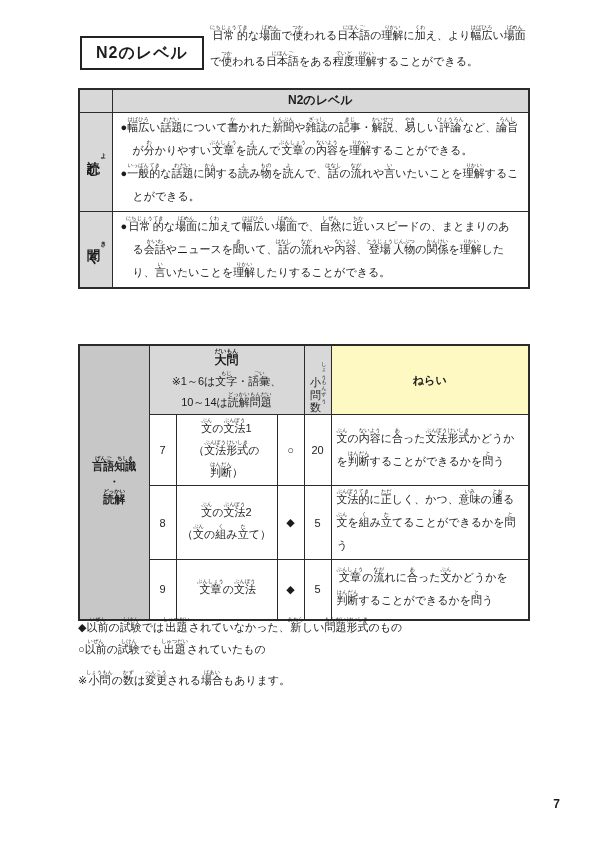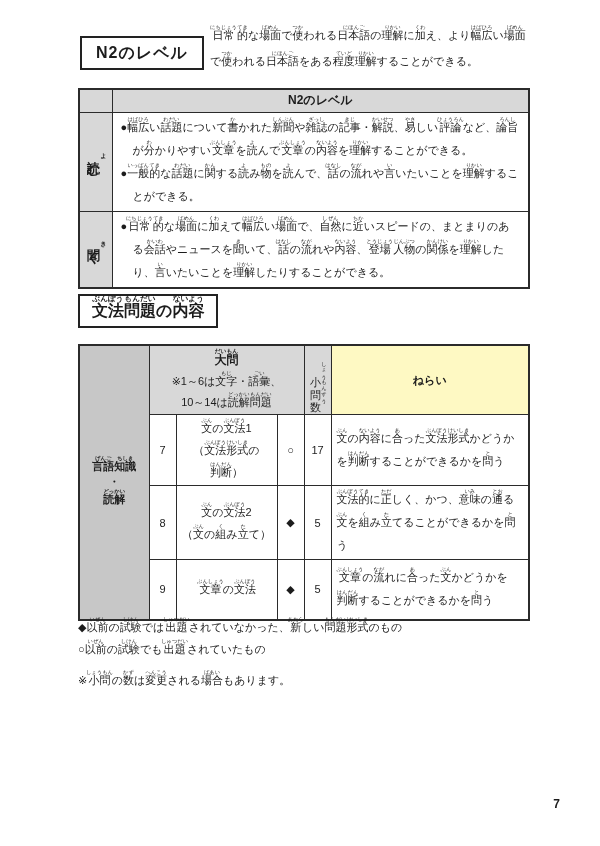--- a/index.html
+++ b/index.html
@@ -102,23 +102,20 @@
       <td class="skillcell" style="height: 74px; background-color: rgb(216, 216, 216);">
         <span class="vert"><ruby>聞<rt>き</rt></ruby>く</span>
       </td>
       <td class="desc">
         <p class="bullet">●<ruby>日常<rt>にちじょう</rt></ruby><ruby>的<rt>てき</rt></ruby>な<ruby>場面<rt>ばめん</rt></ruby>に<ruby>加<rt>くわ</rt></ruby>えて<ruby>幅広<rt>はばひろ</rt></ruby>い<ruby>場面<rt>ばめん</rt></ruby>で、<ruby>自然<rt>しぜん</rt></ruby>に<ruby>近<rt>ちか</rt></ruby>いスピードの、まとまりのある<ruby>会話<rt>かいわ</rt></ruby>やニュースを<ruby>聞<rt>き</rt></ruby>いて、<ruby>話<rt>はなし</rt></ruby>の<ruby>流<rt>なが</rt></ruby>れや<ruby>内容<rt>ないよう</rt></ruby>、<ruby>登場<rt>とうじょう</rt></ruby><ruby>人物<rt>じんぶつ</rt></ruby>の<ruby>関係<rt>かんけい</rt></ruby>を<ruby>理解<rt>りかい</rt></ruby>したり、<ruby>言<rt>い</rt></ruby>いたいことを<ruby>理解<rt>りかい</rt></ruby>したりすることができる。</p>
       </td>
     </tr>
   </tbody>
     </table>
 
-  <div class="title-box" id="titleBox2">
-    <span class="rline"><ruby>文法<rt>ぶんぽう</rt></ruby><ruby>問題<rt>もんだい</rt></ruby>の<ruby>内容<rt>ないよう</rt></ruby></span>
-  </div>
 
   <table class="tbl" id="grammarTable">
     <colgroup>
       <col style="width:70px">
         <col style="width:27px">
         <col style="width:101px">
       <col style="width:27px">
         <col style="width:27px">
         <col style="width:198px">
     </colgroup>
@@ -139,21 +136,21 @@
       </td>
       <td class="nerai" style="background-color: #fef9c3;">ねらい</td>
     </tr>
     <tr class="r7">
       <td class="num">7</td>
       <td class="qtitle">
         <div class="rline"><ruby>文<rt>ぶん</rt></ruby>の<ruby>文法<rt>ぶんぽう</rt></ruby>1</div>
         <div class="rline">（<ruby>文法<rt>ぶんぽう</rt></ruby><ruby>形式<rt>けいしき</rt></ruby>の<ruby>判断<rt>はんだん</rt></ruby>）</div>
       </td>
       <td class="sym">○</td>
-      <td class="num">17</td>
+      <td class="num">20</td>
       <td class="aim">
         <div class="rline"><ruby>文<rt>ぶん</rt></ruby>の<ruby>内容<rt>ないよう</rt></ruby>に<ruby>合<rt>あ</rt></ruby>った<ruby>文法<rt>ぶんぽう</rt></ruby><ruby>形式<rt>けいしき</rt></ruby>かどうかを<ruby>判断<rt>はんだん</rt></ruby>することができるかを<ruby>問<rt>と</rt></ruby>う</div>
       </td>
     </tr>
     <tr class="r8">
       <td class="num">8</td>
       <td class="qtitle">
         <div class="rline"><ruby>文<rt>ぶん</rt></ruby>の<ruby>文法<rt>ぶんぽう</rt></ruby>2</div>
         <div class="rline">（<ruby>文<rt>ぶん</rt></ruby>の<ruby>組<rt>く</rt></ruby>み<ruby>立<rt>た</rt></ruby>て）</div>
       </td>

